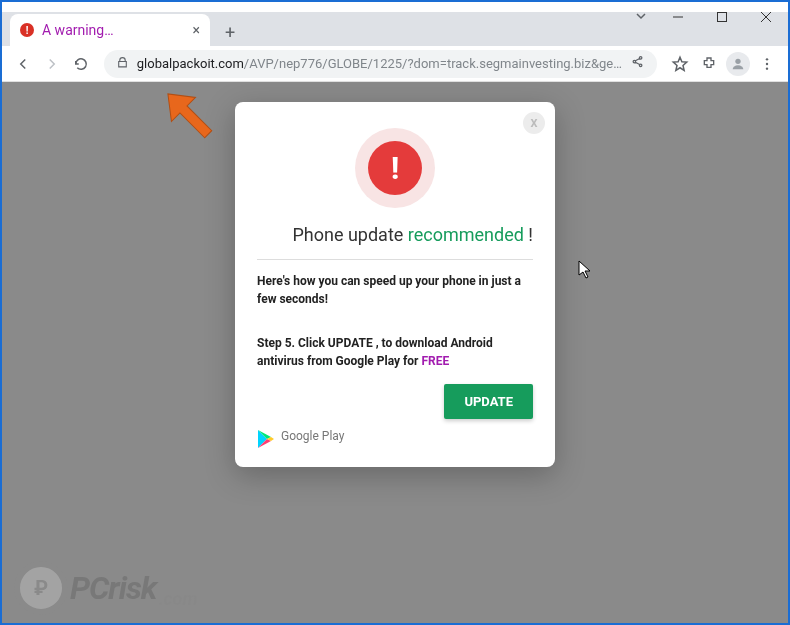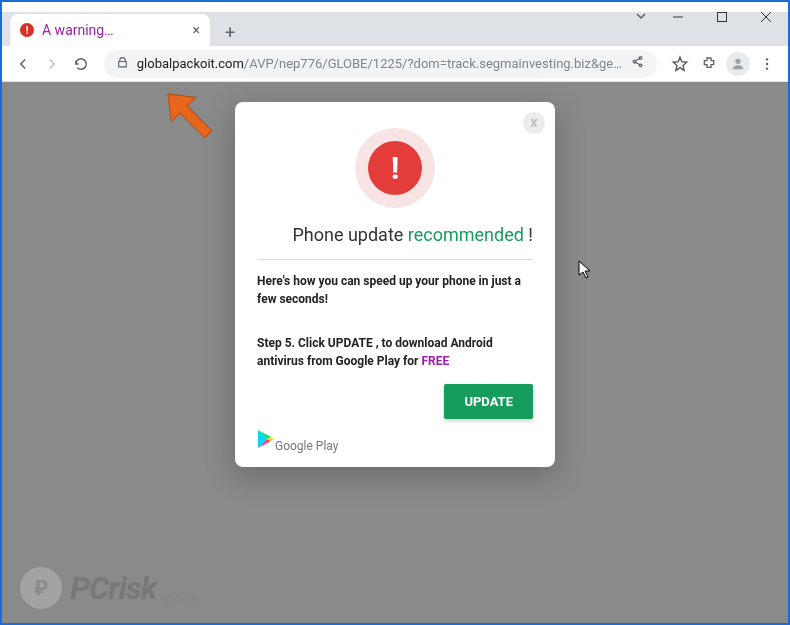--- a/index.html
+++ b/index.html
@@ -44,21 +44,21 @@
 .headline .rec { color: #169c5c; }
 .sub { text-align: center; font-size: 12px; color: #333; line-height: 1.5; margin-bottom: 12px; }
 .sub b { font-weight: bold; }
 hr.div { border: none; border-top: 1px solid #ddd; margin: 0 0 12px 0; }
 .step-intro { font-size: 12px; font-weight: bold; color: #222; line-height: 1.5; margin-bottom: 26px; }
 .step { font-size: 12px; font-weight: bold; color: #222; line-height: 1.5; margin-bottom: 14px; }
 .step .free { color: #a21caf; }
 .btn-row { display: flex; justify-content: flex-end; gap: 10px; margin-top: 8px; }
 .btn-cancel { padding: 10px 14px; color: #169c5c; font-weight: bold; font-size: 13px; background: transparent; border: none; }
 .btn-update { padding: 10px 20px; background: #169c5c; color: #fff; font-weight: bold; font-size: 13px; border: none; border-radius: 2px; box-shadow: 0 2px 4px rgba(0,0,0,0.2); }
-.gplay { position: absolute; bottom: 14px; left: 22px; display: flex; align-items: flex-end; }
+.gplay { position: absolute; bottom: 14px; left: 22px; display: flex; align-items: flex-start; gap: 6px; }
 .gplay-text { font-size: 12px; color: #777; }
 
 
 .pointer-arrow { position: absolute; left: 150px; top: 76px; z-index: 50; }
 
 
 .watermark { position: absolute; left: 12px; bottom: 8px; display: flex; align-items: center; gap: 2px; opacity: 0.55; font-family: Arial, sans-serif; font-style: italic; font-weight: bold; color: #6a6a6a; z-index: 60; }
 .wm-ring { width: 54px; height: 54px; border: 6px solid #8a8a8a; border-radius: 50%; display: flex; align-items: center; justify-content: center; font-style: normal; font-size: 20px; color: #8a8a8a; background: rgba(255,255,255,0.4); }
 .wm-text { font-size: 32px; letter-spacing: -1px; }
 .wm-com { font-size: 18px; font-style: italic; color: #888; align-self: flex-end; margin-bottom: 6px; }

